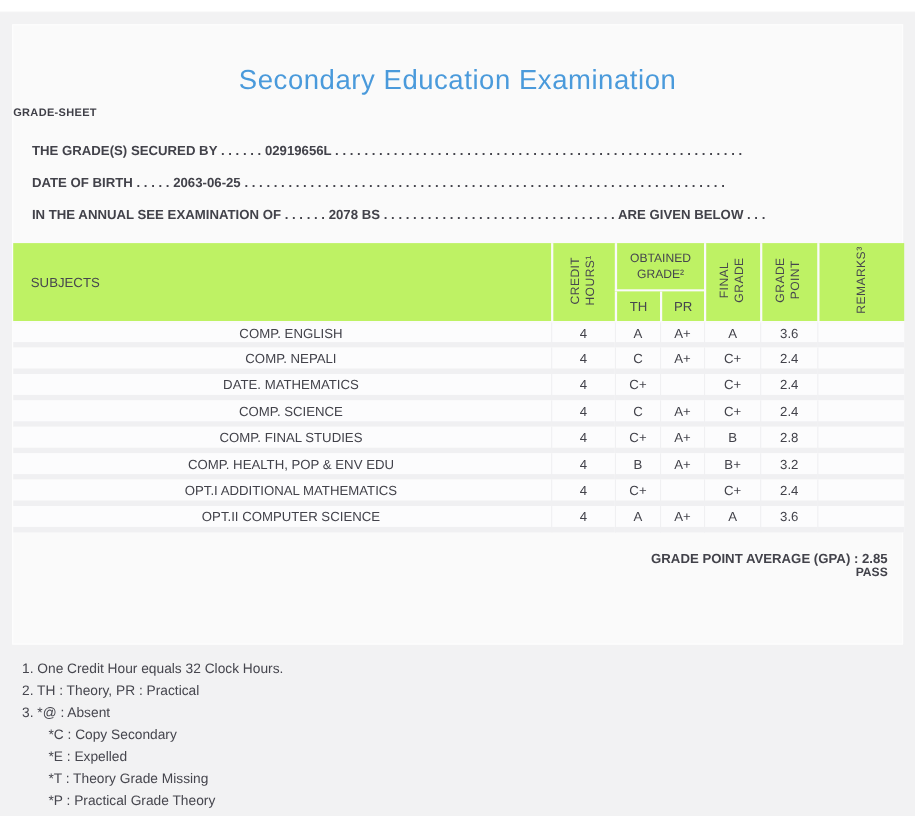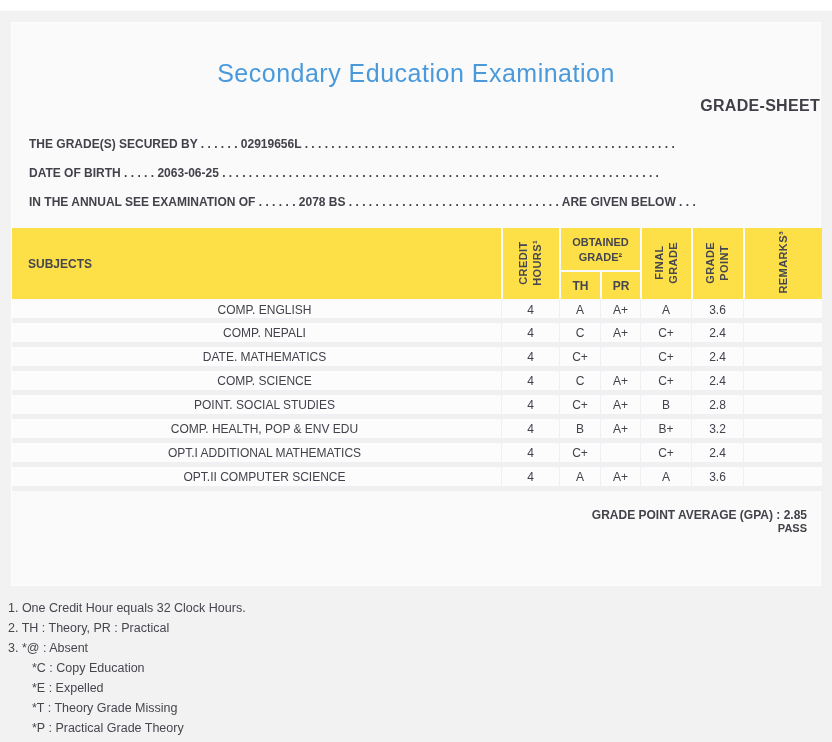--- a/index.html
+++ b/index.html
@@ -27,22 +27,22 @@
   .title {
     margin-top: 36px;
     text-align: center;
     font-size: 25px;
     font-weight: 400;
     letter-spacing: 0.5px;
     color: #4a9adb;
   }
   .subtitle {
     margin-top: 9px;
-    text-align: right;
-    font-size: 16px;
+    text-align: left;
+    font-size: 10px;
     font-weight: 700;
     letter-spacing: 0.3px;
     color: #3f3f47;
   }
   .info { margin: 15px 0 0 17px; }
   .info-line {
     font-size: 12px;
     font-weight: 700;
     line-height: 29px;
     white-space: nowrap;
@@ -51,23 +51,23 @@
     color: #42424a;
   }
   table {
     margin-top: 11px;
     border-collapse: separate;
     border-spacing: 0;
     table-layout: fixed;
     width: 810px;
   }
   thead th {
-    background: #fde047;
+    background: #bef264;
     font-size: 11px;
-    font-weight: 700;
+    font-weight: 400;
     text-align: center;
     vertical-align: middle;
     color: #46464e;
     border-left: 2px solid #fafafa;
   }
   thead th.col-subject-h {
     border-left: none;
     text-align: left;
     padding-left: 16px;
     font-size: 12px;
@@ -112,21 +112,21 @@
     color: #42424a;
   }
   .summary .result-line {
     margin-top: 0;
     font-size: 11px;
     font-weight: 700;
     color: #42424a;
   }
   .footnotes {
     position: absolute;
-    left: 8px; top: 587px;
+    left: 20px; top: 587px;
     width: 800px;
   }
   .footnote {
     font-size: 12.5px;
     line-height: 20px;
     color: #46464e;
   }
   .footnote.indent { padding-left: 24px; }
 </style>
 </head>
@@ -211,21 +211,21 @@
           <tr>
             <td class="col-subject">COMP. SCIENCE</td>
             <td>4</td>
             <td>C</td>
             <td>A+</td>
             <td>C+</td>
             <td>2.4</td>
             <td></td>
           </tr>
           <tr>
-            <td class="col-subject">POINT. SOCIAL STUDIES</td>
+            <td class="col-subject">COMP. FINAL STUDIES</td>
             <td>4</td>
             <td>C+</td>
             <td>A+</td>
             <td>B</td>
             <td>2.8</td>
             <td></td>
           </tr>
           <tr>
             <td class="col-subject">COMP. HEALTH, POP &amp; ENV EDU</td>
             <td>4</td>
@@ -260,19 +260,19 @@
       <div class="gpa-line">GRADE POINT AVERAGE (GPA) : 2.85</div>
       <div class="result-line">PASS</div>
     </div>
 
   </div>
 
   <div class="footnotes">
       <div class="footnote">1. One Credit Hour equals 32 Clock Hours.</div>
       <div class="footnote">2. TH : Theory, PR : Practical</div>
       <div class="footnote">3. *@ : Absent</div>
-      <div class="footnote indent">*C : Copy Education</div>
+      <div class="footnote indent">*C : Copy Secondary</div>
       <div class="footnote indent">*E : Expelled</div>
       <div class="footnote indent">*T : Theory Grade Missing</div>
       <div class="footnote indent">*P : Practical Grade Theory</div>
     </div>
 
 </div>
 
 </body></html>

